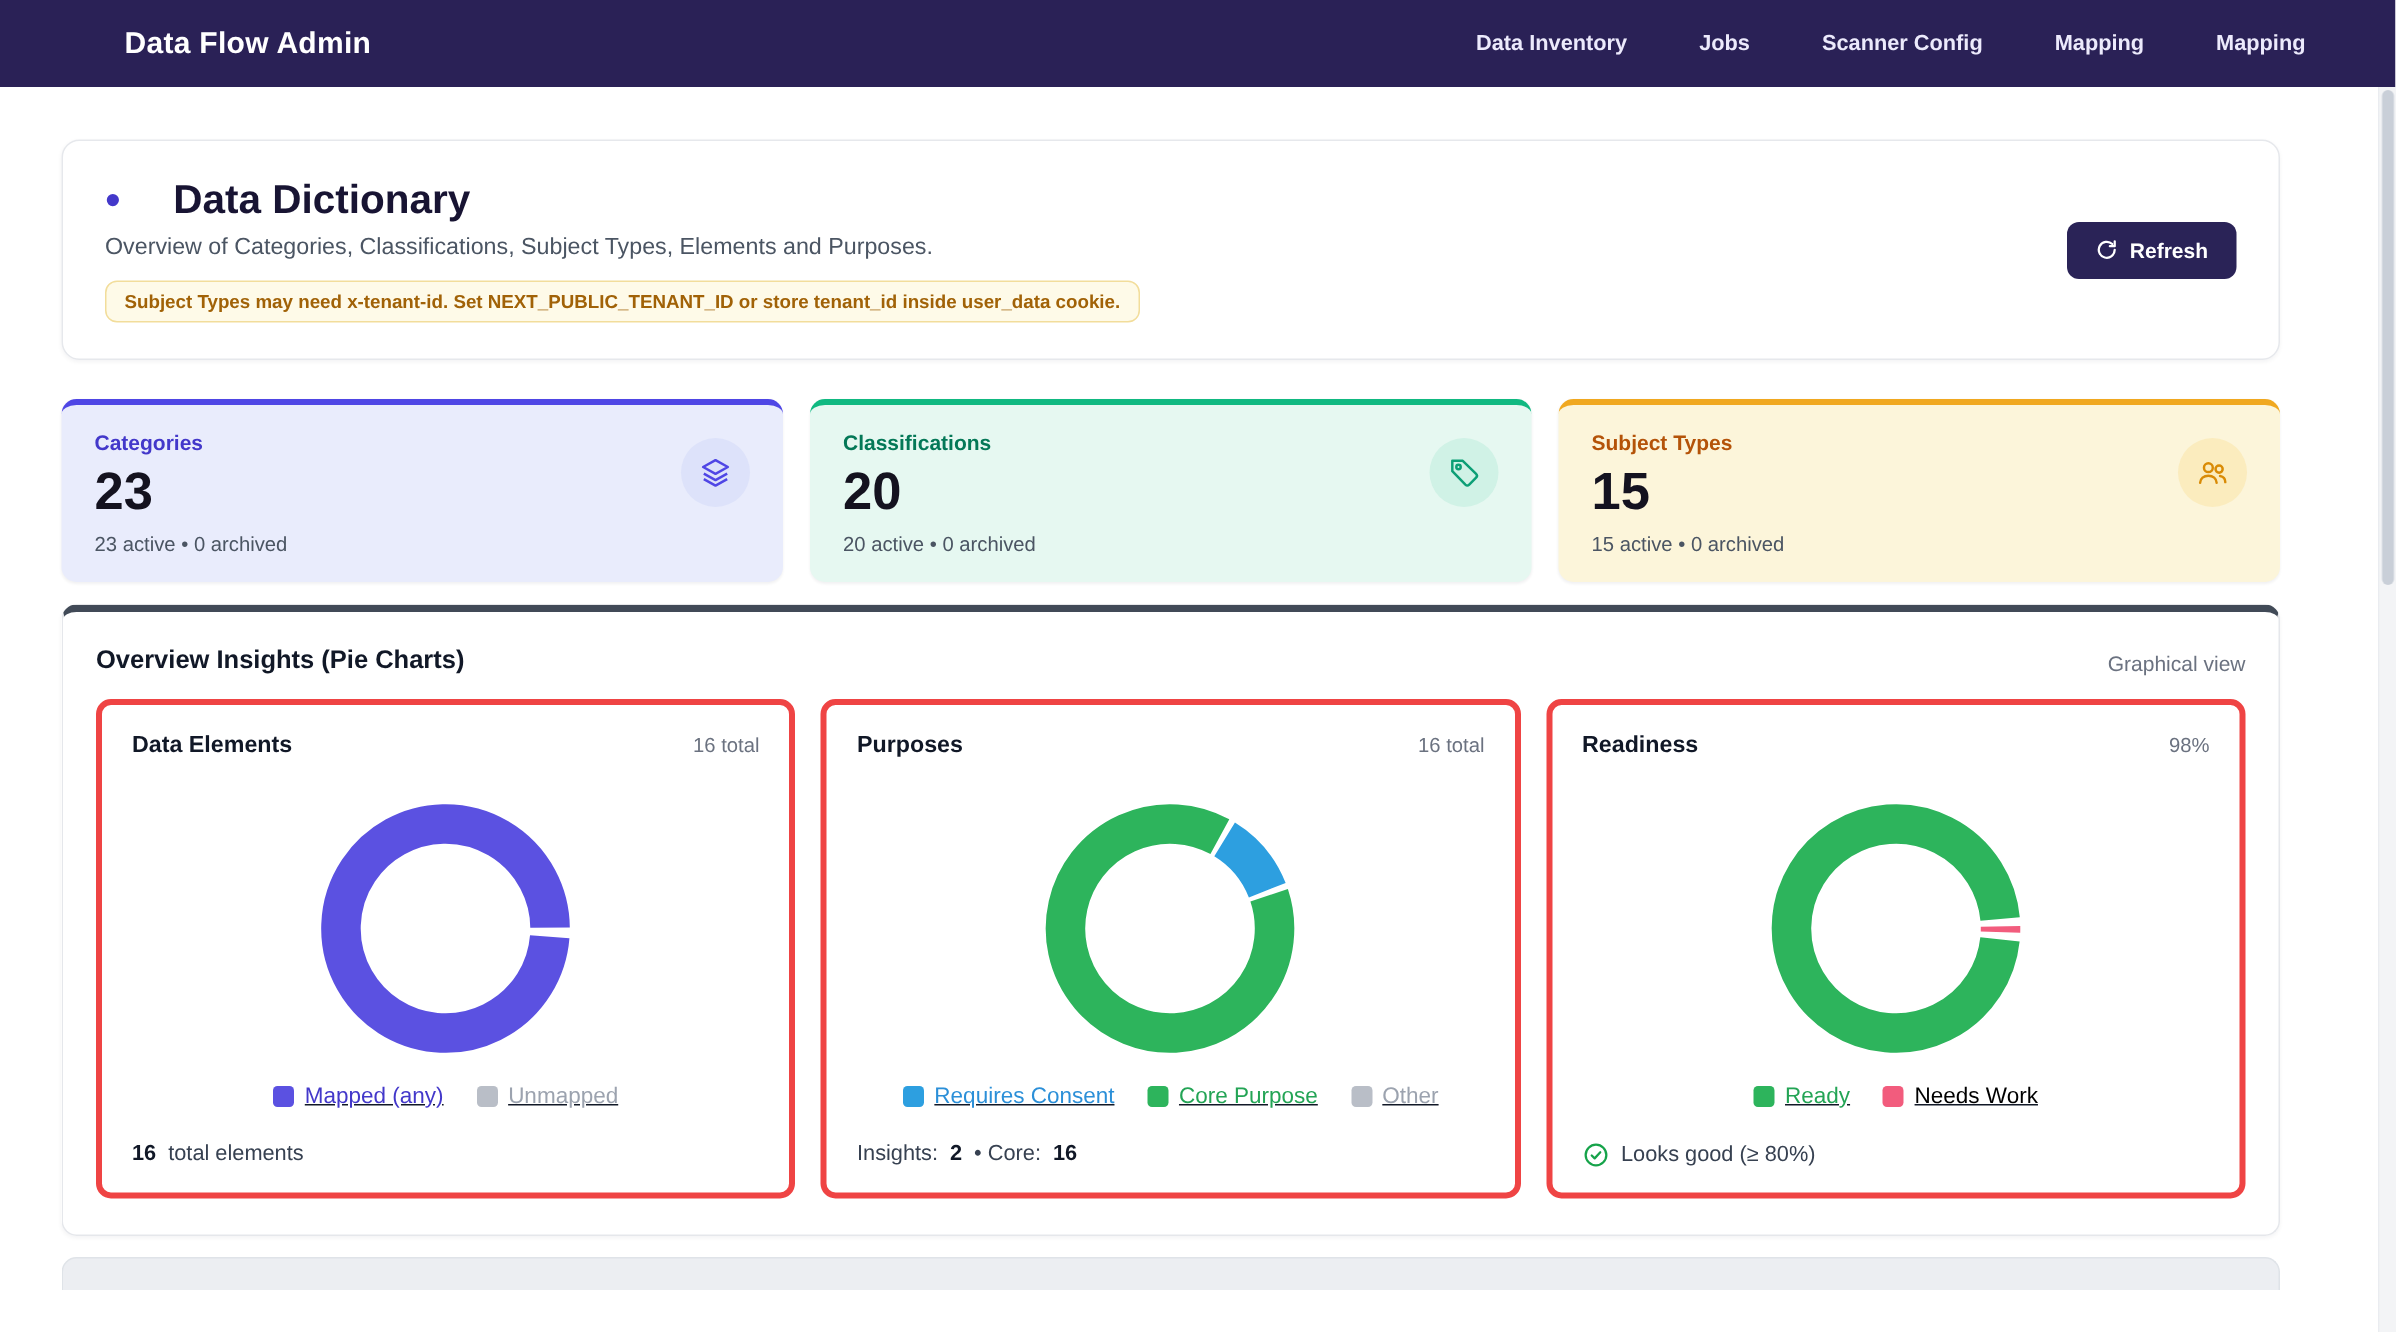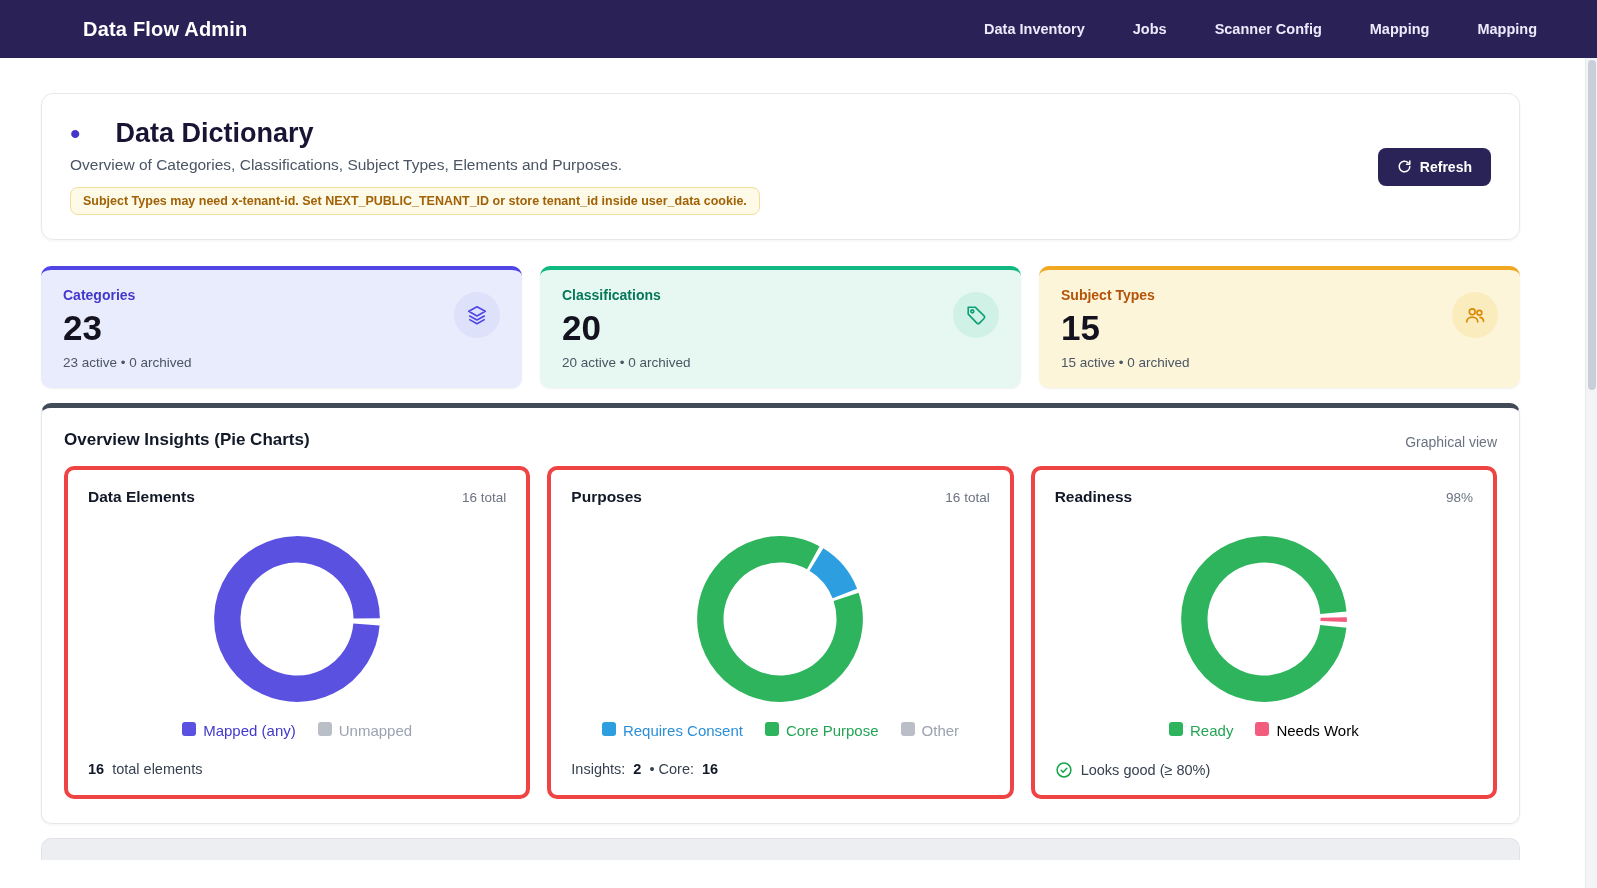--- a/index.html
+++ b/index.html
@@ -78,21 +78,21 @@
   .insights-title { font-size: 17px; font-weight: 700; color: #111827; }
   .insights-view { font-size: 14px; color: #6b7280; }
   .charts-grid { display: grid; grid-template-columns: 1fr 1fr 1fr; gap: 17px; }
   .chart-card { border: 4px solid #ef4444; border-radius: 10px; padding: 18px 20px 16px; background: #fff; }
   .chart-head { display: flex; justify-content: space-between; align-items: baseline; }
   .chart-title { font-size: 15.5px; font-weight: 700; color: #111827; }
   .chart-total { font-size: 13.5px; color: #6b7280; }
   .donut-wrap { display: flex; justify-content: center; margin-top: 28px; }
   .donut-svg { width: 170px; height: 170px; }
   .legend { display: flex; justify-content: center; align-items: center; gap: 22px; margin-top: 18px; font-size: 15px; }
-  .legend-item { display: inline-flex; gap: 7px; cursor: pointer; }
+  .legend-item { display: inline-flex; align-items: center; gap: 7px; cursor: pointer; text-decoration: underline; }
   .swatch { width: 14px; height: 14px; border-radius: 3px; display: inline-block; }
   .chart-footer { margin-top: 22px; font-size: 14.5px; color: #374151; display: flex; align-items: center; gap: 8px; }
   .fbold { font-weight: 700; color: #111827; }
 
   
   .next-section {
     margin-top: 14px; height: 22px; background: #eceef2;
     border: 1px solid #dfe3e8; border-bottom: none; border-radius: 10px 10px 0 0;
   }
 

